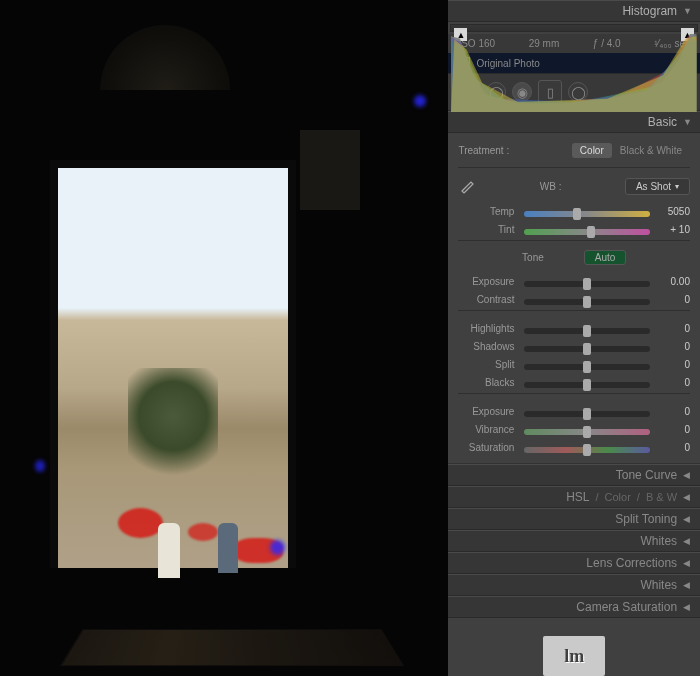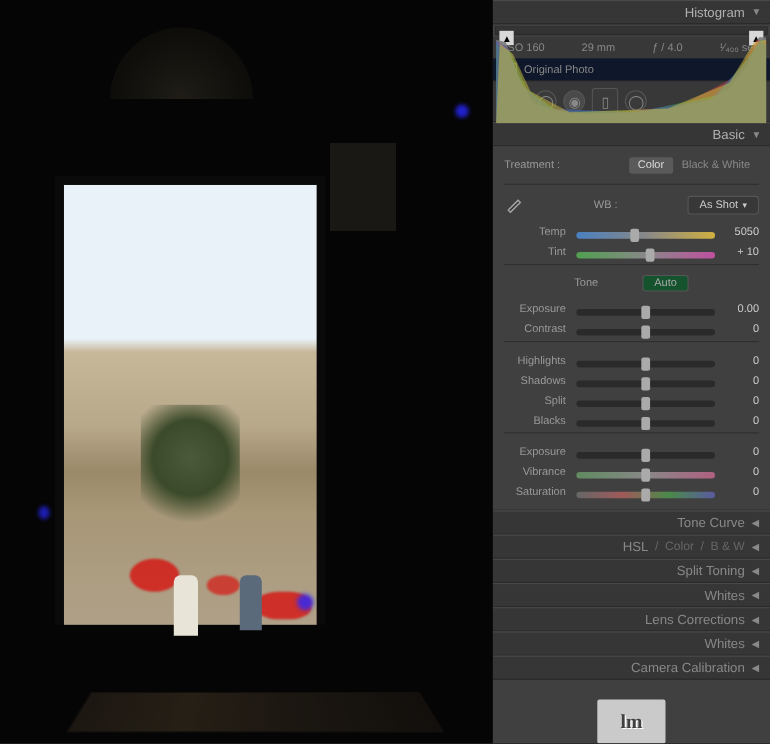--- a/index.html
+++ b/index.html
@@ -260,21 +260,21 @@
       </div>
     <div class="panel-bar collapsed">
         <span>Lens Corrections</span>
         <span class="tri">◀</span>
       </div>
     <div class="panel-bar collapsed">
         <span>Whites</span>
         <span class="tri">◀</span>
       </div>
     <div class="panel-bar collapsed">
-        <span>Camera Calibration</span>
+        <span>Camera Saturation</span>
         <span class="tri">◀</span>
       </div>
 
     <div class="logo">
       <div class="logo-box">lm</div>
     </div>
   </div>
 </div>
 
 </body></html>

